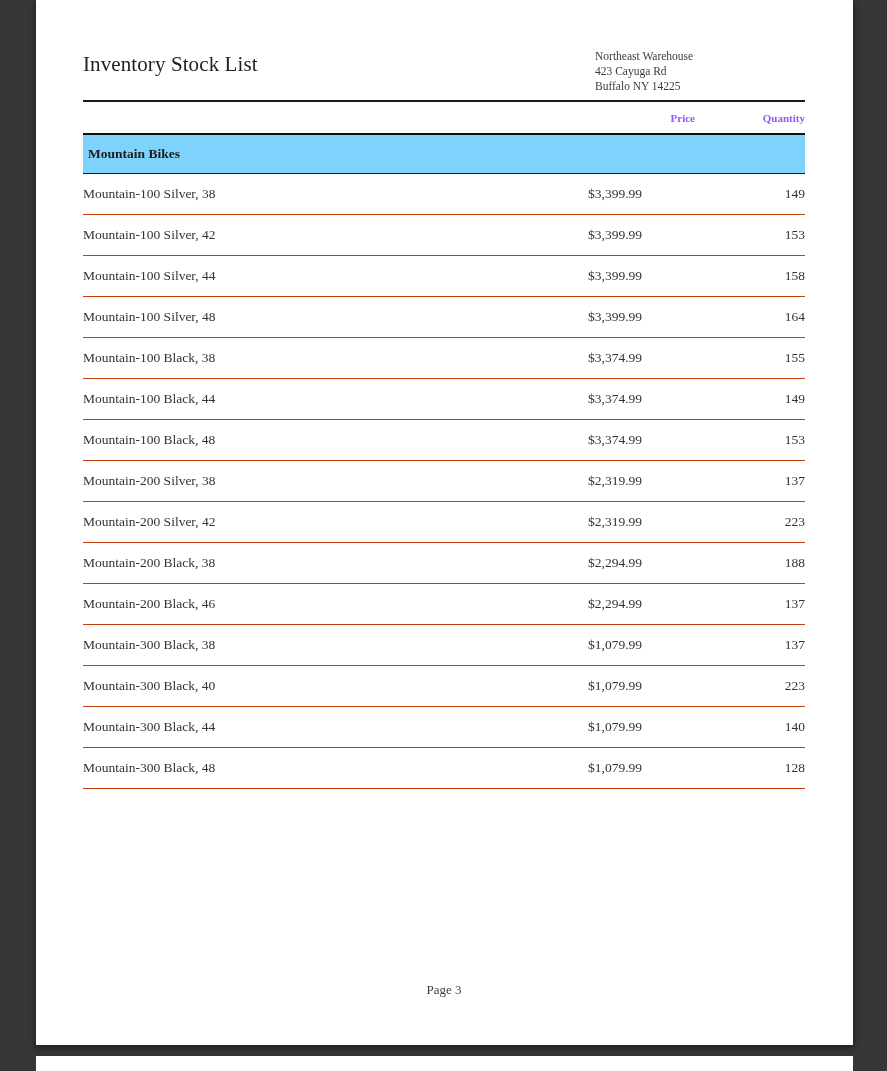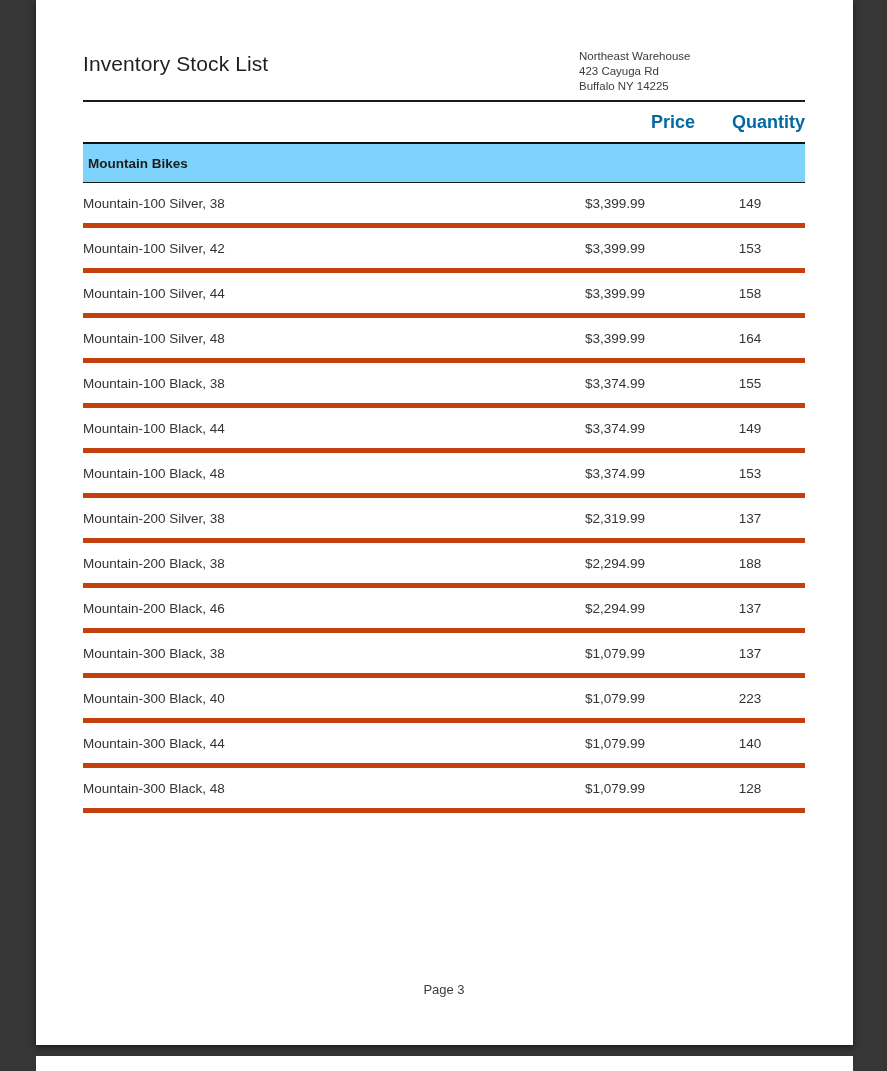--- a/index.html
+++ b/index.html
@@ -14,20 +14,21 @@
     font-family: "Liberation Sans", sans-serif;
     overflow: hidden;
   }
 
   
   .viewer {
     position: relative;
     width: 887px;
     height: 856px;
     background: #363636;
+    font-family: Liberation Serif, serif;
   }
 
   
   .page {
     position: absolute;
     left: 36px;
     top: 0;
     width: 817px;
     height: 1045px;
     background: #ffffff;
@@ -64,21 +65,21 @@
     left: 0;
     top: 52px;
     font-size: 21px;
     font-weight: 400;
     color: #1f1f1f;
     letter-spacing: 0.1px;
     white-space: nowrap;
   }
   .addr-block {
     position: absolute;
-    right: 16px;
+    right: 0;
     top: 49px;
     text-align: left;
     font-size: 11.5px;
     line-height: 15.2px;
     color: #3c3c3c;
     width: 210px;
   }
   .addr-line {
     display: block;
     white-space: nowrap;
@@ -100,44 +101,44 @@
     top: 112px;
     width: 722px;
     border-collapse: collapse;
     table-layout: fixed;
   }
   .stock-table col.c-name  { width: 452px; }
   .stock-table col.c-price { width: 160px; }
   .stock-table col.c-qty   { width: 110px; }
 
   .stock-table thead th {
-    font-size: 18px;
+    font-size: 11px;
     font-weight: 700;
-    color: #0369a1;
+    color: #8b5cf6;
     padding: 0 0 9px 0;
     text-align: right;
     border-bottom: 2.5px solid #111111;
     vertical-align: bottom;
   }
   .stock-table thead th.h-name { text-align: left; }
 
   .stock-table td {
     font-size: 13.5px;
     color: #333333;
     height: 40px;
     padding: 0;
-    border-bottom: 5px solid #c2410c;
+    border-bottom: 1px solid #c2410c;
     vertical-align: middle;
     white-space: nowrap;
     overflow: hidden;
     text-overflow: ellipsis;
   }
   .cell-name  { text-align: left; padding-left: 5px; }
   .cell-price { text-align: center; padding-right: 12px; }
-  .cell-qty   { text-align: center; padding-right: 1px; }
+  .cell-qty   { text-align: right; padding-right: 1px; }
 
   
   tr.group-row td {
     background: #7dd3fc;
     font-weight: 700;
     color: #1c1c1c;
     font-size: 13.5px;
     height: 38px;
     border-bottom: 1.6px solid #1a1a1a;
     padding-left: 5px;
@@ -228,20 +229,25 @@
               <td class="cell-name">Mountain-100 Black, 48</td>
               <td class="cell-price">$3,374.99</td>
               <td class="cell-qty">153</td>
             </tr>
             <tr>
               <td class="cell-name">Mountain-200 Silver, 38</td>
               <td class="cell-price">$2,319.99</td>
               <td class="cell-qty">137</td>
             </tr>
             <tr>
+              <td class="cell-name">Mountain-200 Silver, 42</td>
+              <td class="cell-price">$2,319.99</td>
+              <td class="cell-qty">223</td>
+            </tr>
+            <tr>
               <td class="cell-name">Mountain-200 Black, 38</td>
               <td class="cell-price">$2,294.99</td>
               <td class="cell-qty">188</td>
             </tr>
             <tr>
               <td class="cell-name">Mountain-200 Black, 46</td>
               <td class="cell-price">$2,294.99</td>
               <td class="cell-qty">137</td>
             </tr>
             <tr>

